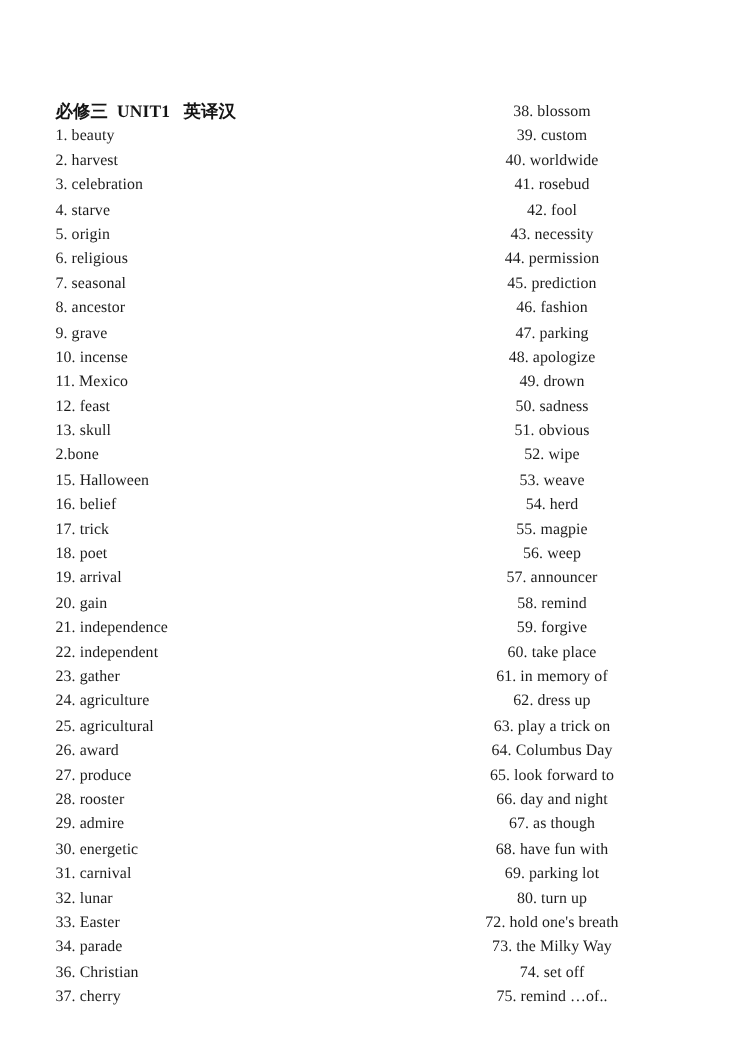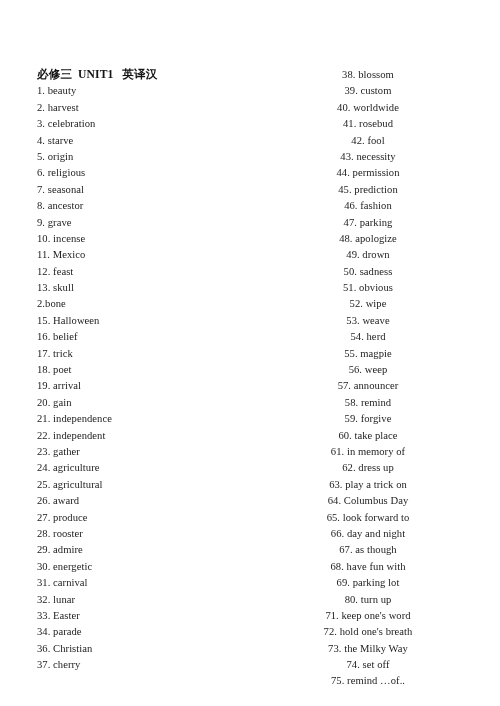--- a/index.html
+++ b/index.html
@@ -159,21 +159,20 @@
           <li class="vocab-item">61. in memory of</li>
           <li class="vocab-item">62. dress up</li>
           <li class="vocab-item">63. play a trick on</li>
           <li class="vocab-item">64. Columbus Day</li>
           <li class="vocab-item">65. look forward to</li>
           <li class="vocab-item">66. day and night</li>
           <li class="vocab-item">67. as though</li>
           <li class="vocab-item">68. have fun with</li>
           <li class="vocab-item">69. parking lot</li>
           <li class="vocab-item">80. turn up</li>
-          <li class="vocab-item">71. keep one's word</li>
           <li class="vocab-item">72. hold one's breath</li>
           <li class="vocab-item">73. the Milky Way</li>
           <li class="vocab-item">74. set off</li>
           <li class="vocab-item">75. remind …of..</li>
         </ul>
     </div>
 
   </div>
 </div>
 

